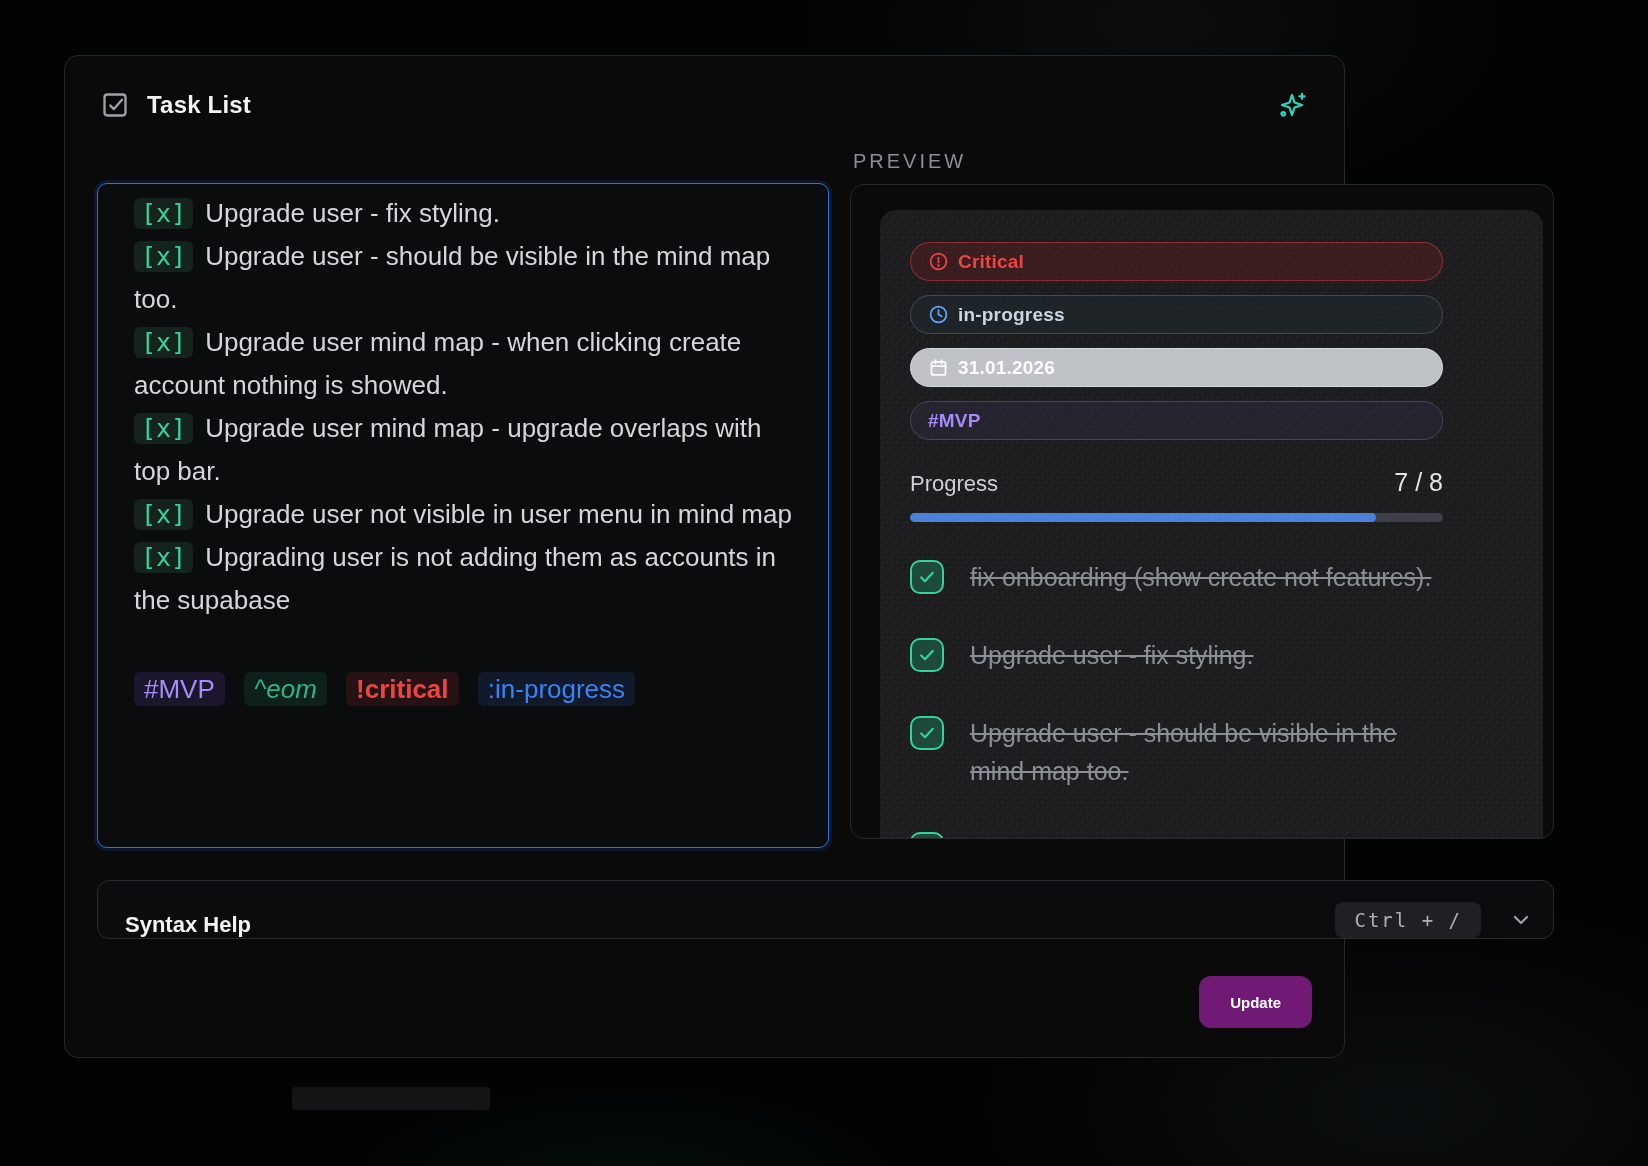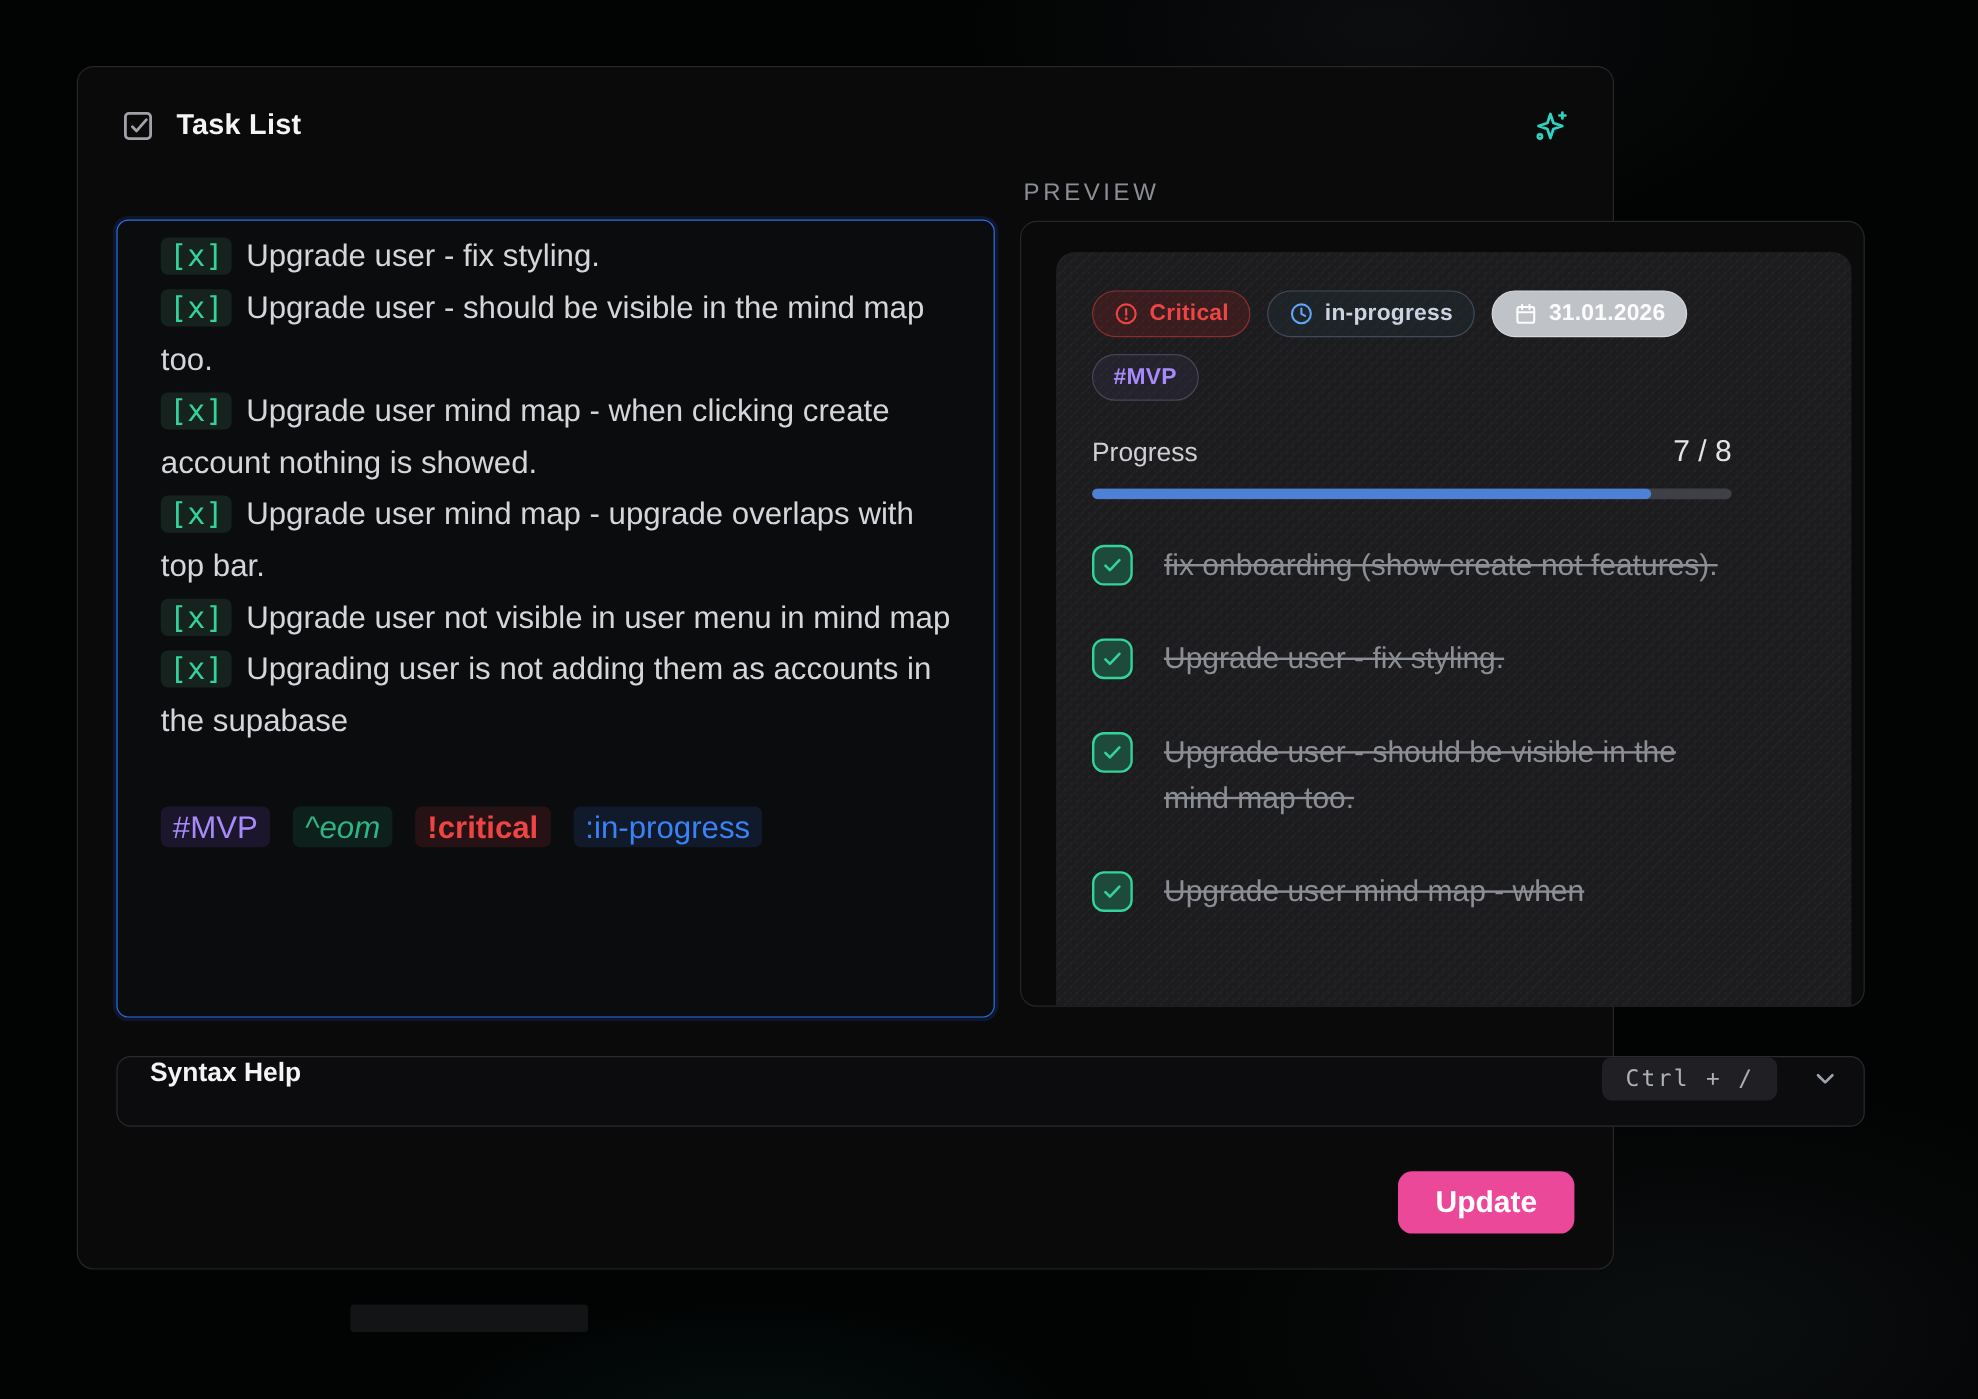--- a/index.html
+++ b/index.html
@@ -69,21 +69,21 @@
   }
   .preview-inner {
     width:663px; height:700px; border-radius:16px;
     background-color:#1c1c1e;
     background-image:
       repeating-linear-gradient(135deg, rgba(255,255,255,0.014) 0 2px, transparent 2px 7px),
       radial-gradient(rgba(255,255,255,0.022) 1px, transparent 1.3px);
     background-size:auto, 5px 5px;
     padding:32px 100px 30px 30px;
   }
-  .badges { display:flex; flex-wrap:wrap; gap:14px; }
+  .badges { display:flex; flex-wrap:wrap; gap:14px;flex-direction:column; }
   .badge {
     display:inline-flex; align-items:center; gap:9px;
     height:39px; padding:0 17px; border-radius:20px;
     font-size:19px; font-weight:700; letter-spacing:.2px;
   }
   .badge svg { flex:0 0 auto; }
   .badge-critical { color:#ef4444; background:rgba(127,29,29,.30); border:1px solid rgba(239,68,68,.45); }
   .badge-status  { color:#cbd5e1; background:rgba(33,41,50,.55); border:1px solid #414b57; }
   .badge-date    { color:#fcfcfd; background:#bfc2c6; border:1px solid #d6d8db; }
   .badge-tag     { color:#a78bfa; background:rgba(60,52,90,.25); border:1px solid #4a4458; }
@@ -100,35 +100,35 @@
     flex:0 0 auto; width:34px; height:34px; border-radius:10px; margin-top:2px;
     border:2.5px solid #34d399; background:#1d4a3b;
     display:flex; align-items:center; justify-content:center; cursor:pointer;
   }
   .p-text { font-size:25px; line-height:38px; color:#8b8e94; text-decoration:line-through; }
 
   
   .syntax-bar {
     position:absolute; left:32px; top:824px; width:1457px; height:59px;
     border:1px solid #2b2b2f; border-radius:12px; background:#0c0c0e;
-    display:flex; align-items:flex-start; padding:0 20px 0 27px; cursor:pointer;
+    display:flex; align-items:flex-end; padding:0 20px 0 27px; cursor:pointer;
   }
   .syntax-title { font-size:22px; font-weight:700; color:#f4f4f5; }
   .syntax-right { margin-left:auto; display:flex; align-items:center; gap:28px; }
   .kbd-pill {
     font-family:"DejaVu Sans Mono", monospace; font-size:19px; color:#aeb1b6;
     background:#202024; border-radius:8px; padding:7px 19px; letter-spacing:2px;
   }
   .chev { width:24px; height:24px; color:#9ca3af; }
 
   
   .footer-hint { position:absolute; left:33px; top:934px; font-size:21px; color:#6f7177; }
   .update-btn {
     position:absolute; right:32px; top:920px; height:52px; padding:0 31px;
-    background:#ec4899; color:#ffffff; font-size:25px; font-weight:700;
+    background:#701a75; color:#ffffff; font-size:15px; font-weight:700;
     border:none; border-radius:12px; cursor:pointer;
     font-family:"Liberation Sans", sans-serif;
   }
 </style>
 </head>
 <body>
 
 <div class="bg-glow"></div>
 <div class="bg-shape"></div>
 

